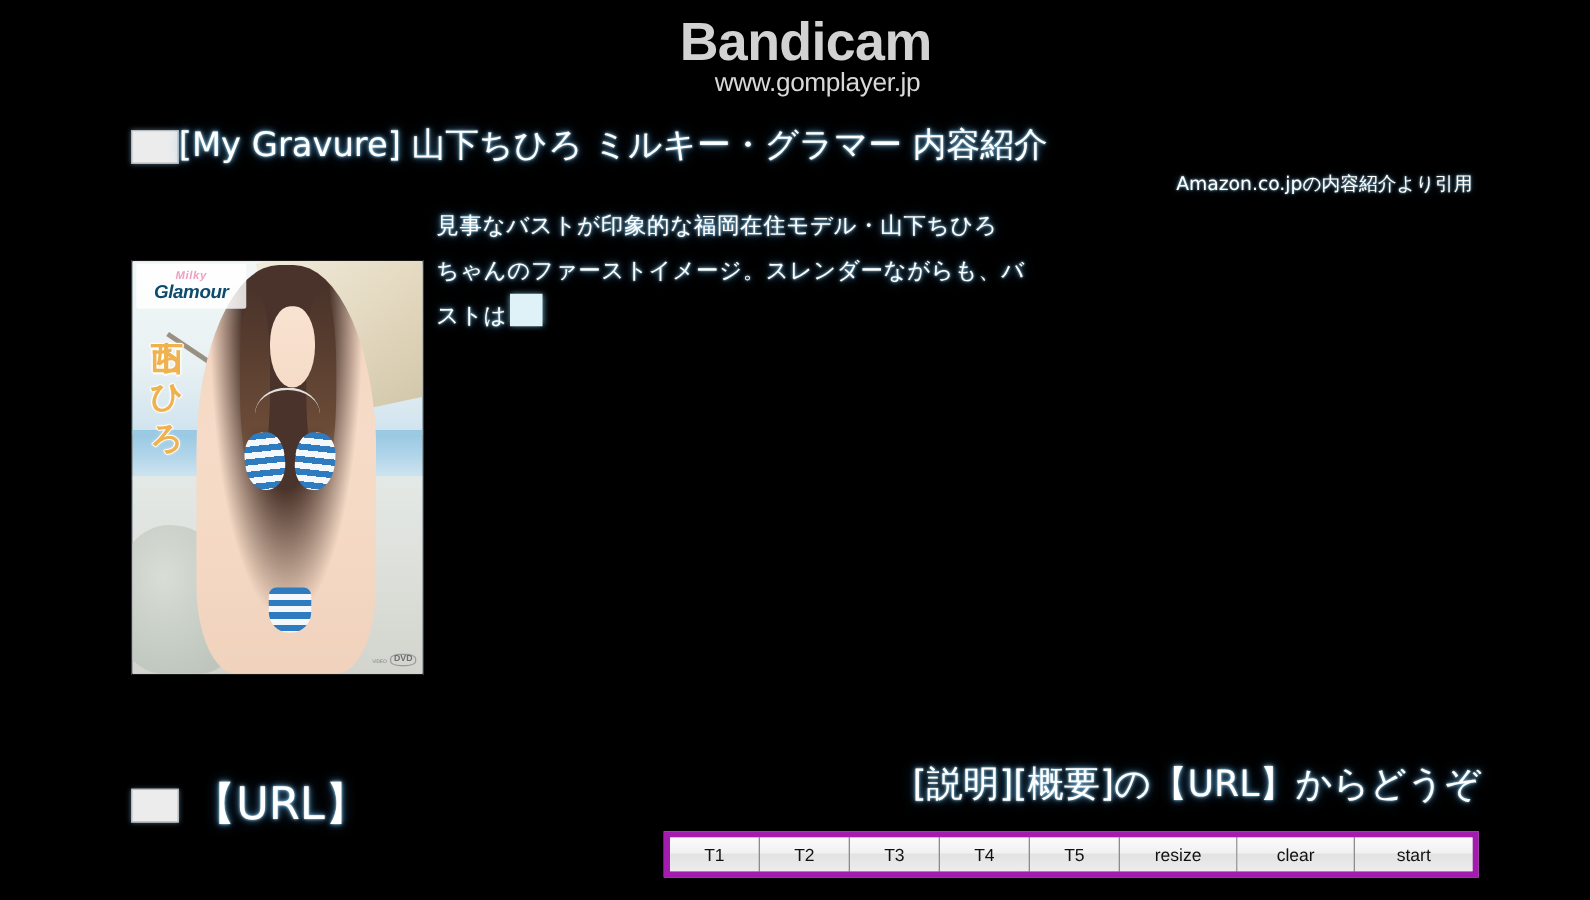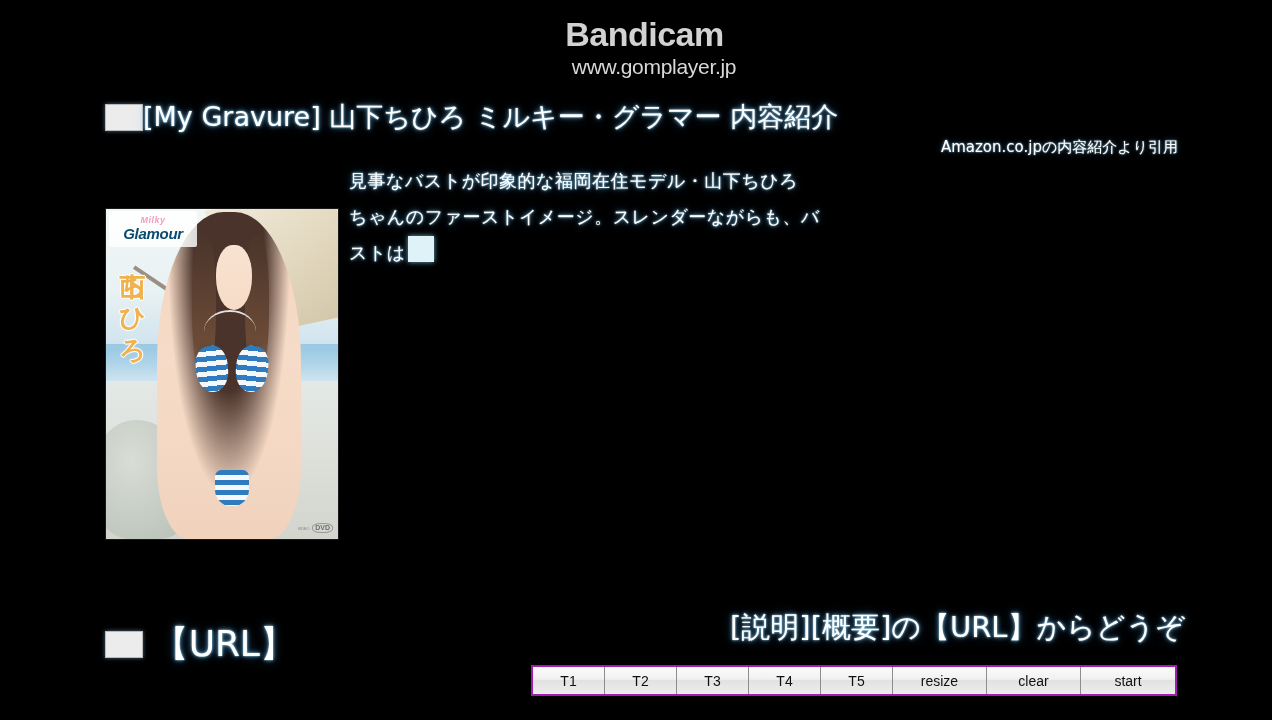--- a/index.html
+++ b/index.html
@@ -28,21 +28,21 @@
   
   .watermark {
     position: absolute;
     top: 14px;
     left: 0;
     width: 1272px;
     text-align: center;
     pointer-events: none;
   }
   .wm-title {
-    font-size: 34px;
+    font-size: 43px;
     font-weight: bold;
     color: #d2d2d2;
     letter-spacing: -0.5px;
     line-height: 40px;
     text-shadow: 0 1px 2px rgba(0,0,0,.9);
     margin-left: 17px;
   }
   .wm-sub {
     font-size: 21px;
     font-weight: normal;
@@ -357,21 +357,21 @@
     line-height: 34px;
     letter-spacing: -0.2px;
   }
 
   
   .toolbar {
     position: absolute;
     left: 531px;
     top: 665px;
     display: flex;
-    border: 2px solid #a21caf;
+    border: 5px solid #a21caf;
     background: #cfcfcf;
     box-shadow: 0 1px 0 rgba(0,0,0,.4);
   }
   .tb-btn {
     min-width: 72px;
     height: 27px;
     padding: 0 9px;
     border-right: 1px solid #8d8d8d;
     background: linear-gradient(to bottom, #fbfbfb 0%, #f1f1f1 45%, #e2e2e2 50%, #ededed 100%);
     color: #111;

